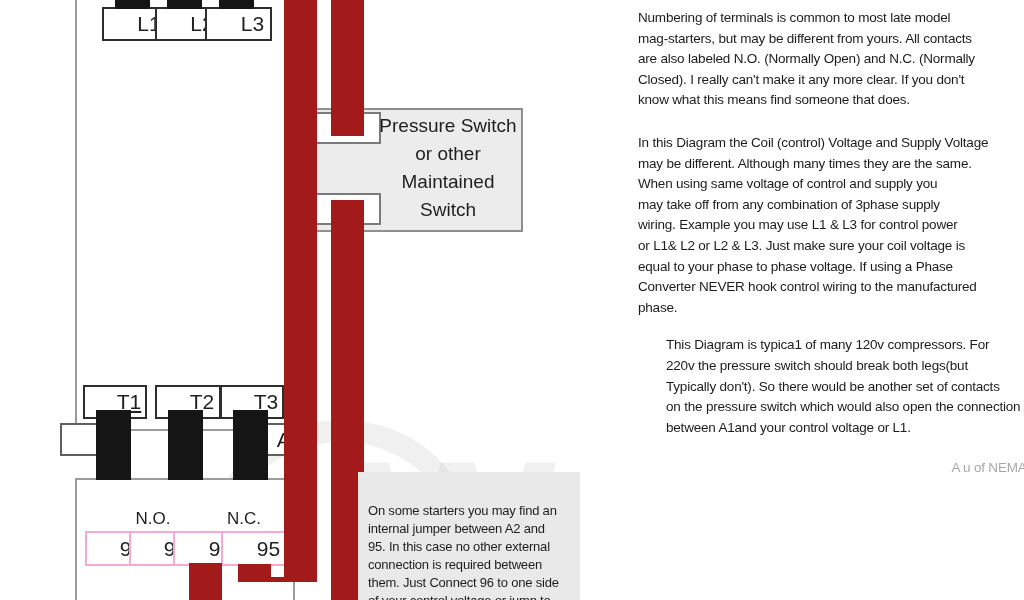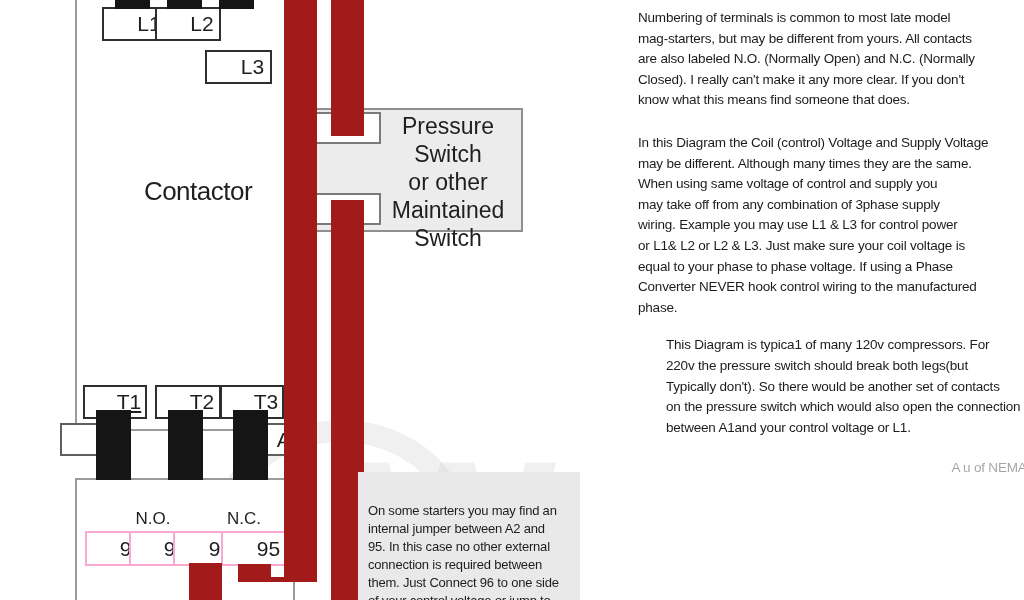--- a/index.html
+++ b/index.html
@@ -20,21 +20,21 @@
   .contactor-label{left:95px;top:176px;width:150px;text-align:center;
     font-size:26px;letter-spacing:-0.5px;color:#1f1f1f;z-index:2;}
   
   .term{display:flex;align-items:center;justify-content:center;
     background:#fff;font-size:21px;color:#1f1f1f;z-index:3;}
   .term-dark{border:2px solid #2e2e2e;}
   .term-gray{border:2px solid #f9a8d4;}
   .term-mid{border:2px solid #5f5f5f;}
   .l1{left:102px;top:7px;width:34px;height:30px;}
   .l2{left:155px;top:7px;width:34px;height:30px;}
-  .l3{left:205px;top:7px;width:35px;height:30px;margin-top:43px;}
+  .l3{left:205px;top:7px;width:35px;height:30px;}
   .t1{left:83px;top:385px;width:32px;height:30px;text-decoration:underline;}
   .t2{left:155px;top:385px;width:34px;height:30px;}
   .t3{left:220px;top:385px;width:32px;height:30px;}
   .a1{left:60px;top:423px;width:37px;height:29px;}
   .a2{left:243px;top:423px;width:33px;height:29px;}
   .n98{left:85px;top:531px;width:33px;height:31px;}
   .n97{left:129px;top:531px;width:33px;height:31px;}
   .n96{left:173px;top:531px;width:35px;height:31px;}
   .n95{left:221px;top:531px;width:35px;height:31px;}
   .contact-label{font-size:17px;color:#1f1f1f;z-index:3;text-align:center;}
@@ -55,21 +55,21 @@
   .rwB-top{left:331px;top:0;width:5px;height:136px;}
   .rwB-bot{left:331px;top:200px;width:5px;height:400px;}
   .rw96{left:189px;top:563px;width:5px;height:37px;}
   
   .pswitch{left:307px;top:108px;width:184px;height:120px;background:#ececec;
     border:2px solid #8f8f8f;z-index:2;}
   .psq{background:#fff;border:2px solid #7a7a7a;z-index:3;}
   .psq-top{left:315px;top:112px;width:34px;height:28px;}
   .psq-bot{left:315px;top:193px;width:34px;height:28px;}
   .ps-label{left:345px;top:112px;width:150px;text-align:center;
-    font-size:23px;line-height:28px;white-space:pre-line;color:#1f1f1f;z-index:3;}
+    font-size:19px;line-height:28px;white-space:pre-line;color:#1f1f1f;z-index:3;}
   
   .notebox{left:358px;top:472px;width:222px;height:128px;background:#e9e9e9;
     box-sizing:border-box;padding:12px 10px;font-size:13px;letter-spacing:-0.2px;
     line-height:18px;white-space:pre-line;color:#1d1d1d;z-index:6;}
   .u{text-decoration:underline;}
   
   .article{left:610px;top:8px;width:402px;z-index:2;}
   .article p{margin:0;font-size:13.5px;letter-spacing:-0.2px;line-height:20.6px;
     white-space:pre-line;color:#1c1c1c;}
   .article .p1{margin-bottom:22px;}
@@ -80,21 +80,20 @@
 </style>
 </head>
 <body>
 
 <div id="canvas">
 
   <div class="abs wm-circle"></div>
   <div class="abs wm-w">W</div>
 
   <div class="abs bigbox contactor"></div>
-  <div class="abs contactor-label">Contactor</div>
 
   <div class="abs bigbox overload"></div>
   <div class="abs contact-label no-label">N.O.</div>
   <div class="abs contact-label nc-label">N.C.</div>
 
   <div class="abs term term-dark l1">L1</div>
   <div class="abs term term-dark l2">L2</div>
   <div class="abs term term-dark l3">L3</div>
 
   <div class="abs term term-dark t1">T1</div>

